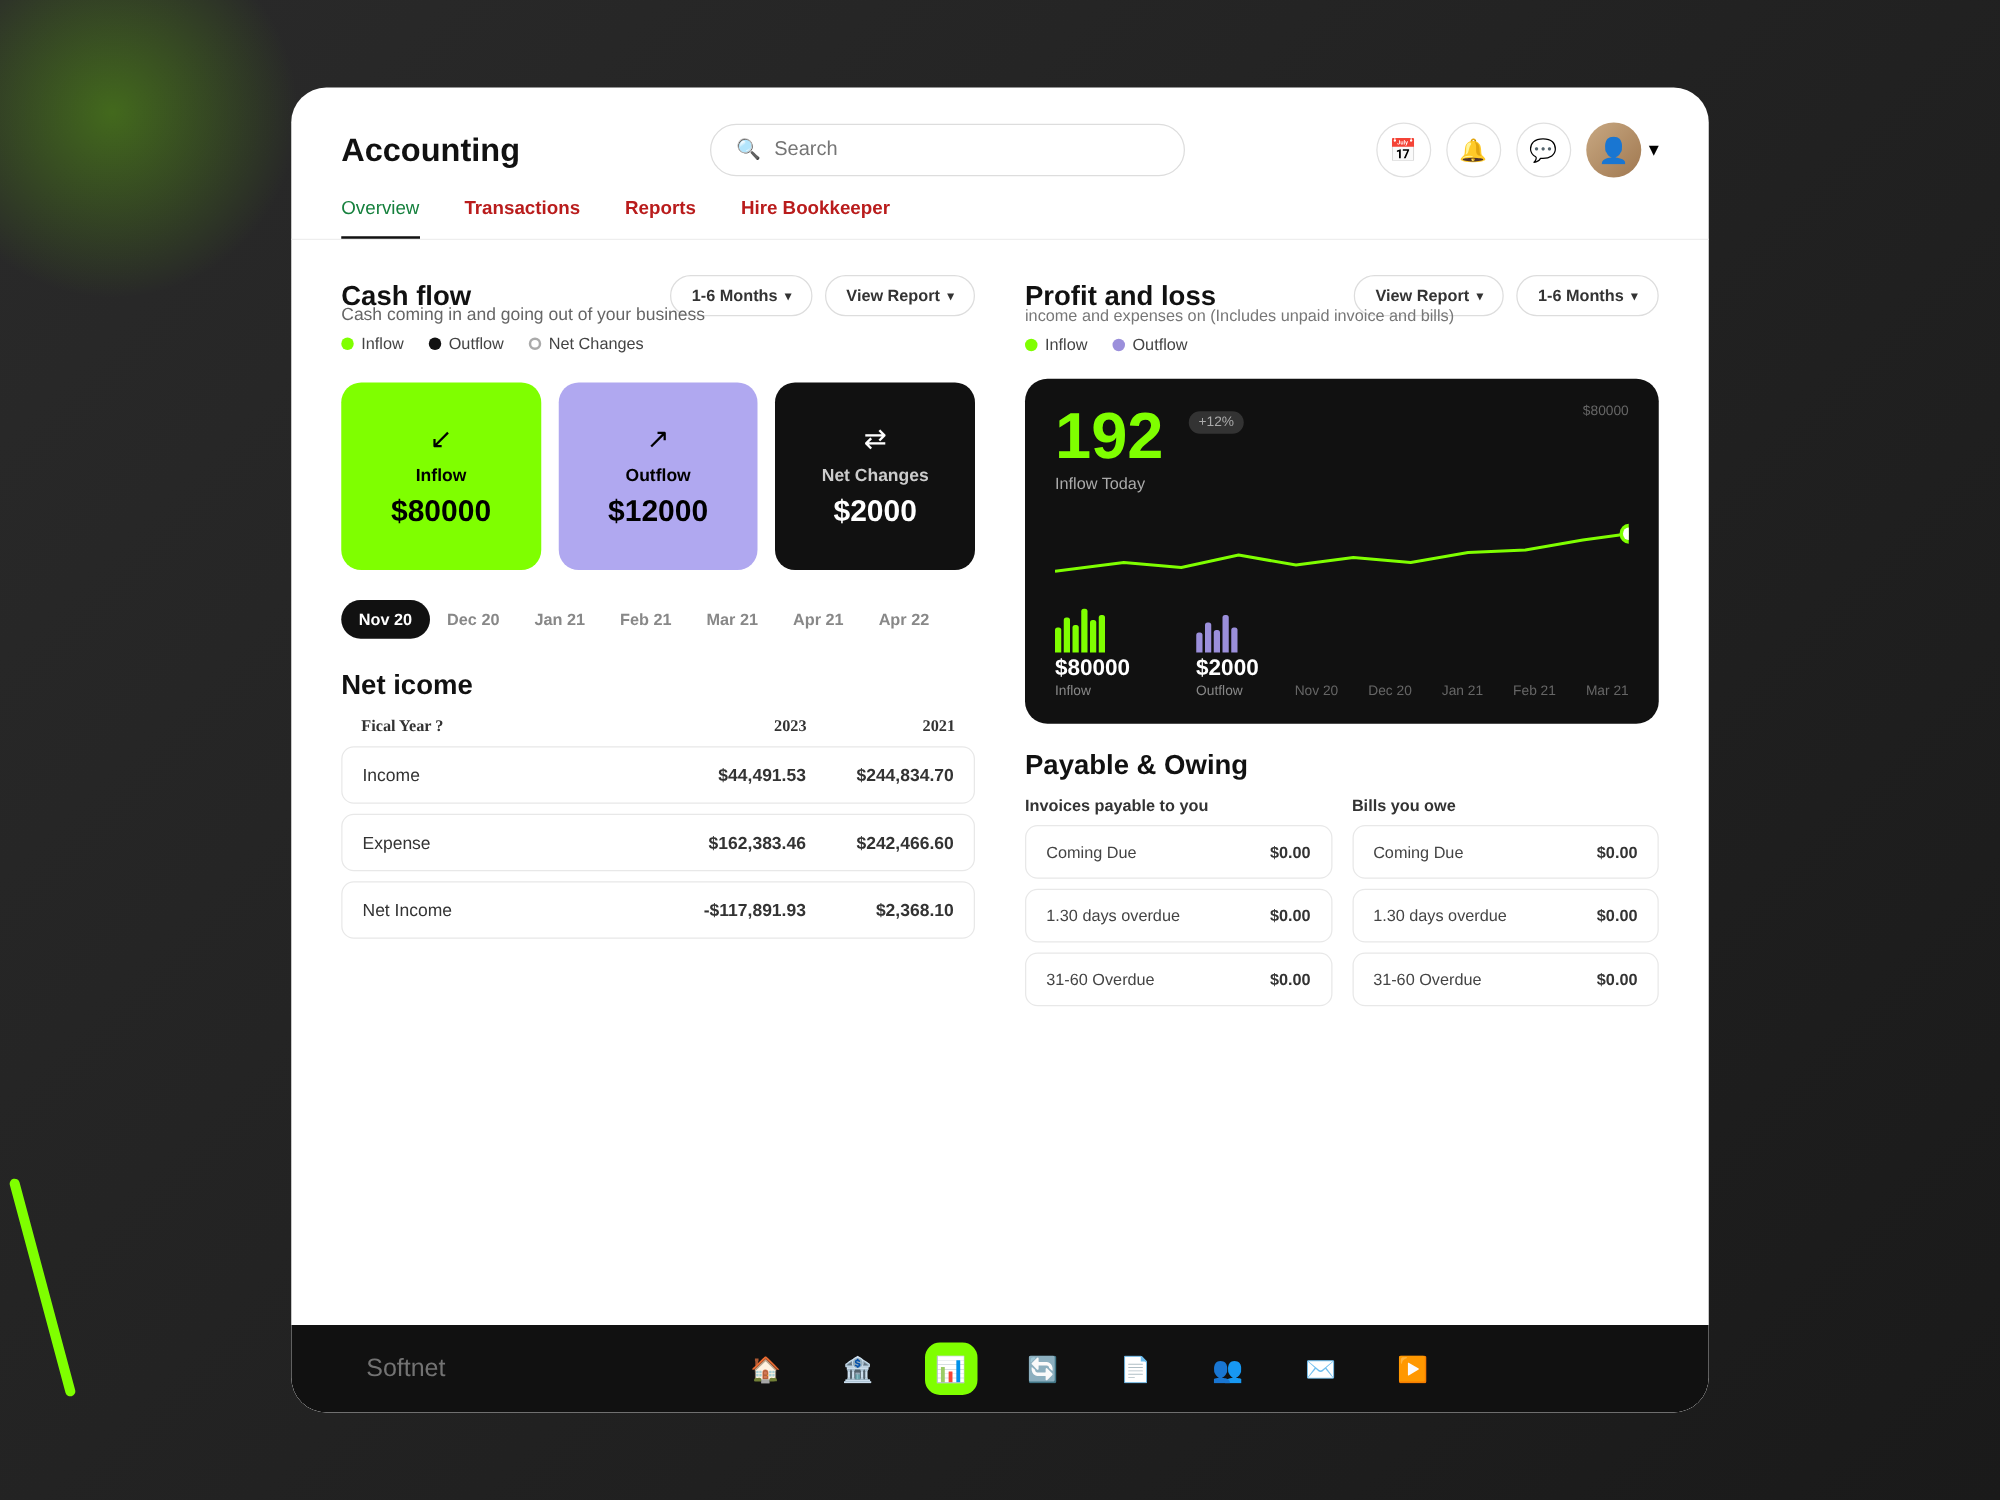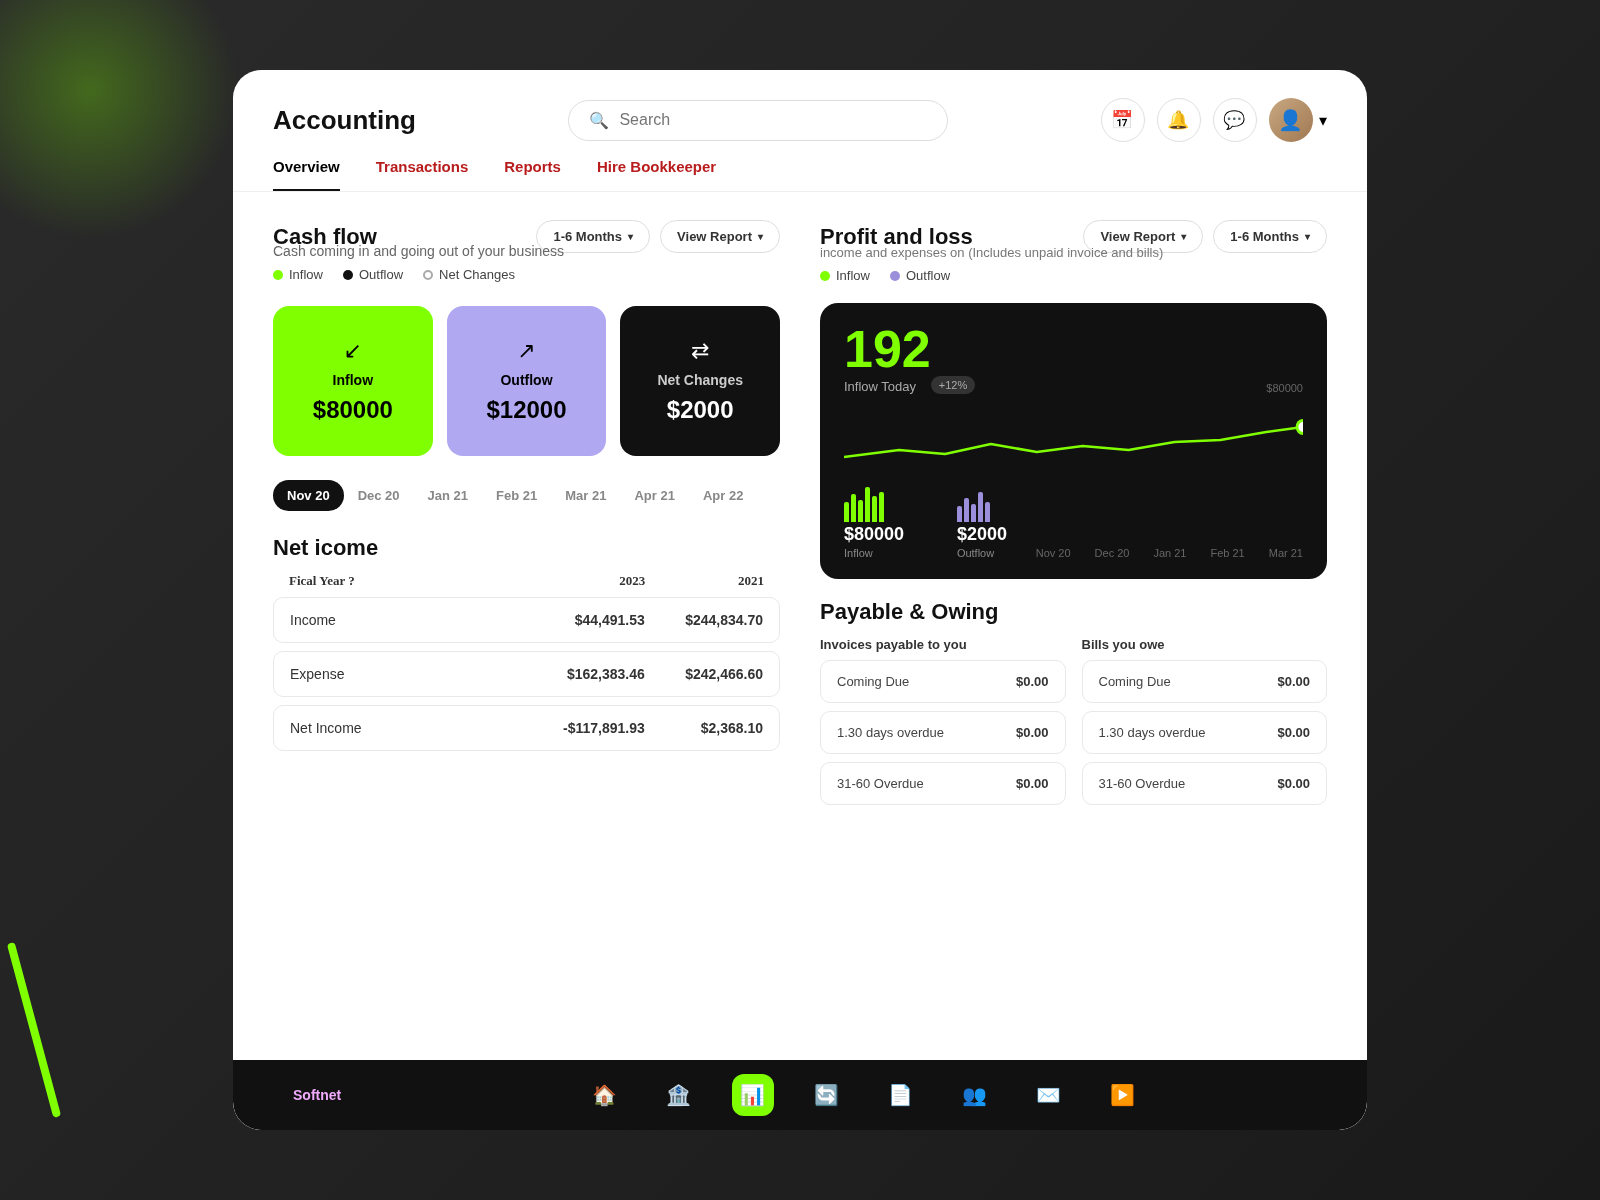--- a/index.html
+++ b/index.html
@@ -117,22 +117,22 @@
       flex-shrink: 0;
     }
     .nav-item {
       font-size: 15px;
       color: #b91c1c;
       padding-bottom: 14px;
       cursor: pointer;
       font-weight: 700;
     }
     .nav-item.active {
-      color: #000000;
-      font-weight: 700;
+      color: #15803d;
+      font-weight: 400;
       border-bottom: 2.5px solid #111;
     }
     
     .content {
       display: flex;
       flex: 1;
       padding: 28px 40px;
       gap: 40px;
       overflow: hidden;
     }
@@ -262,21 +262,22 @@
     
     .chart-container {
       background: #111;
       border-radius: 18px;
       padding: 20px 24px;
       color: #fff;
       flex-shrink: 0;
     }
     .chart-top {
       display: flex;
-      align-items: flex-end;
+      align-items: flex-start;
+      gap: 20px;
       margin-bottom: 8px;
     }
     .chart-main-value {
       font-size: 52px;
       font-weight: 800;
       color: #7fff00;
       line-height: 1;
     }
     .chart-badge {
       background: #333;
@@ -337,23 +338,23 @@
     .bottom-bar {
       background: #111;
       border-radius: 0 0 28px 28px;
       display: flex;
       align-items: center;
       padding: 14px 60px;
       gap: 0;
       flex-shrink: 0;
     }
     .brand-name {
-      color: #f0abfc;
-      font-size: 14px;
-      font-weight: 700;
+      color: #737373;
+      font-size: 20px;
+      font-weight: 400;
       margin-right: 80px;
     }
     .nav-icons {
       display: flex; gap: 32px; align-items: center; flex: 1; justify-content: center;
     }
     .nav-icon-btn {
       width: 42px; height: 42px;
       border-radius: 12px;
       display: flex; align-items: center; justify-content: center;
       font-size: 20px;

